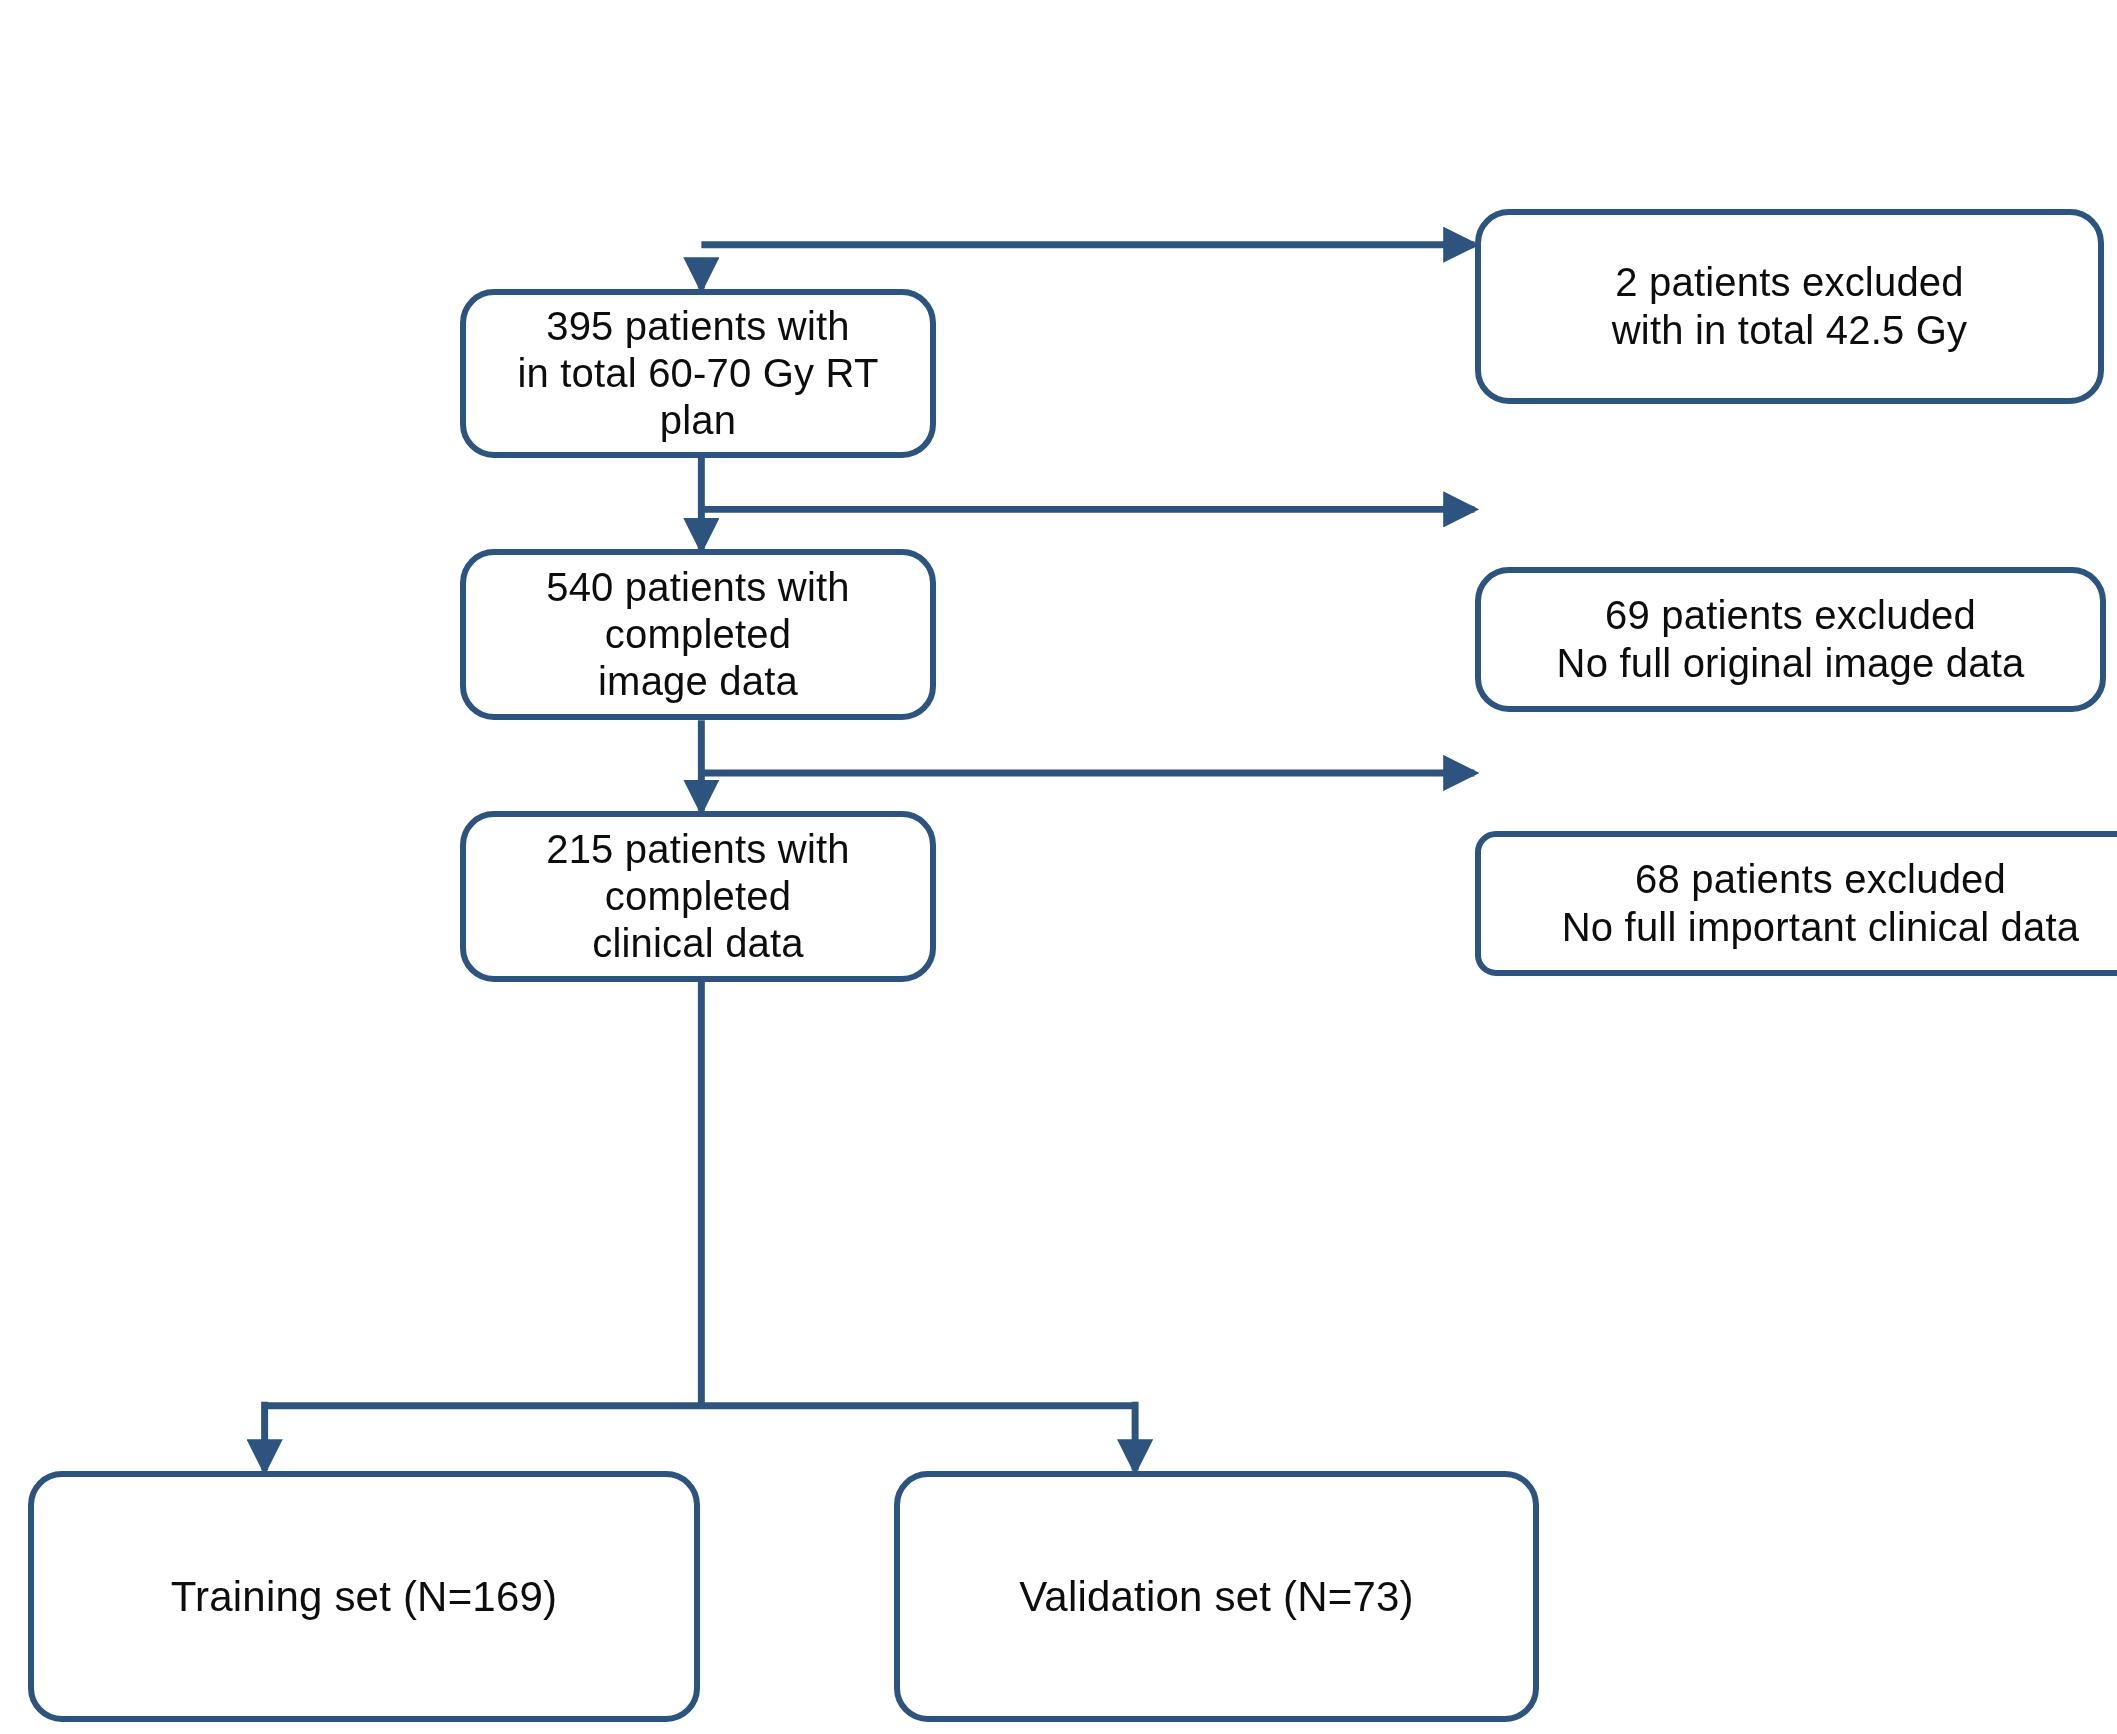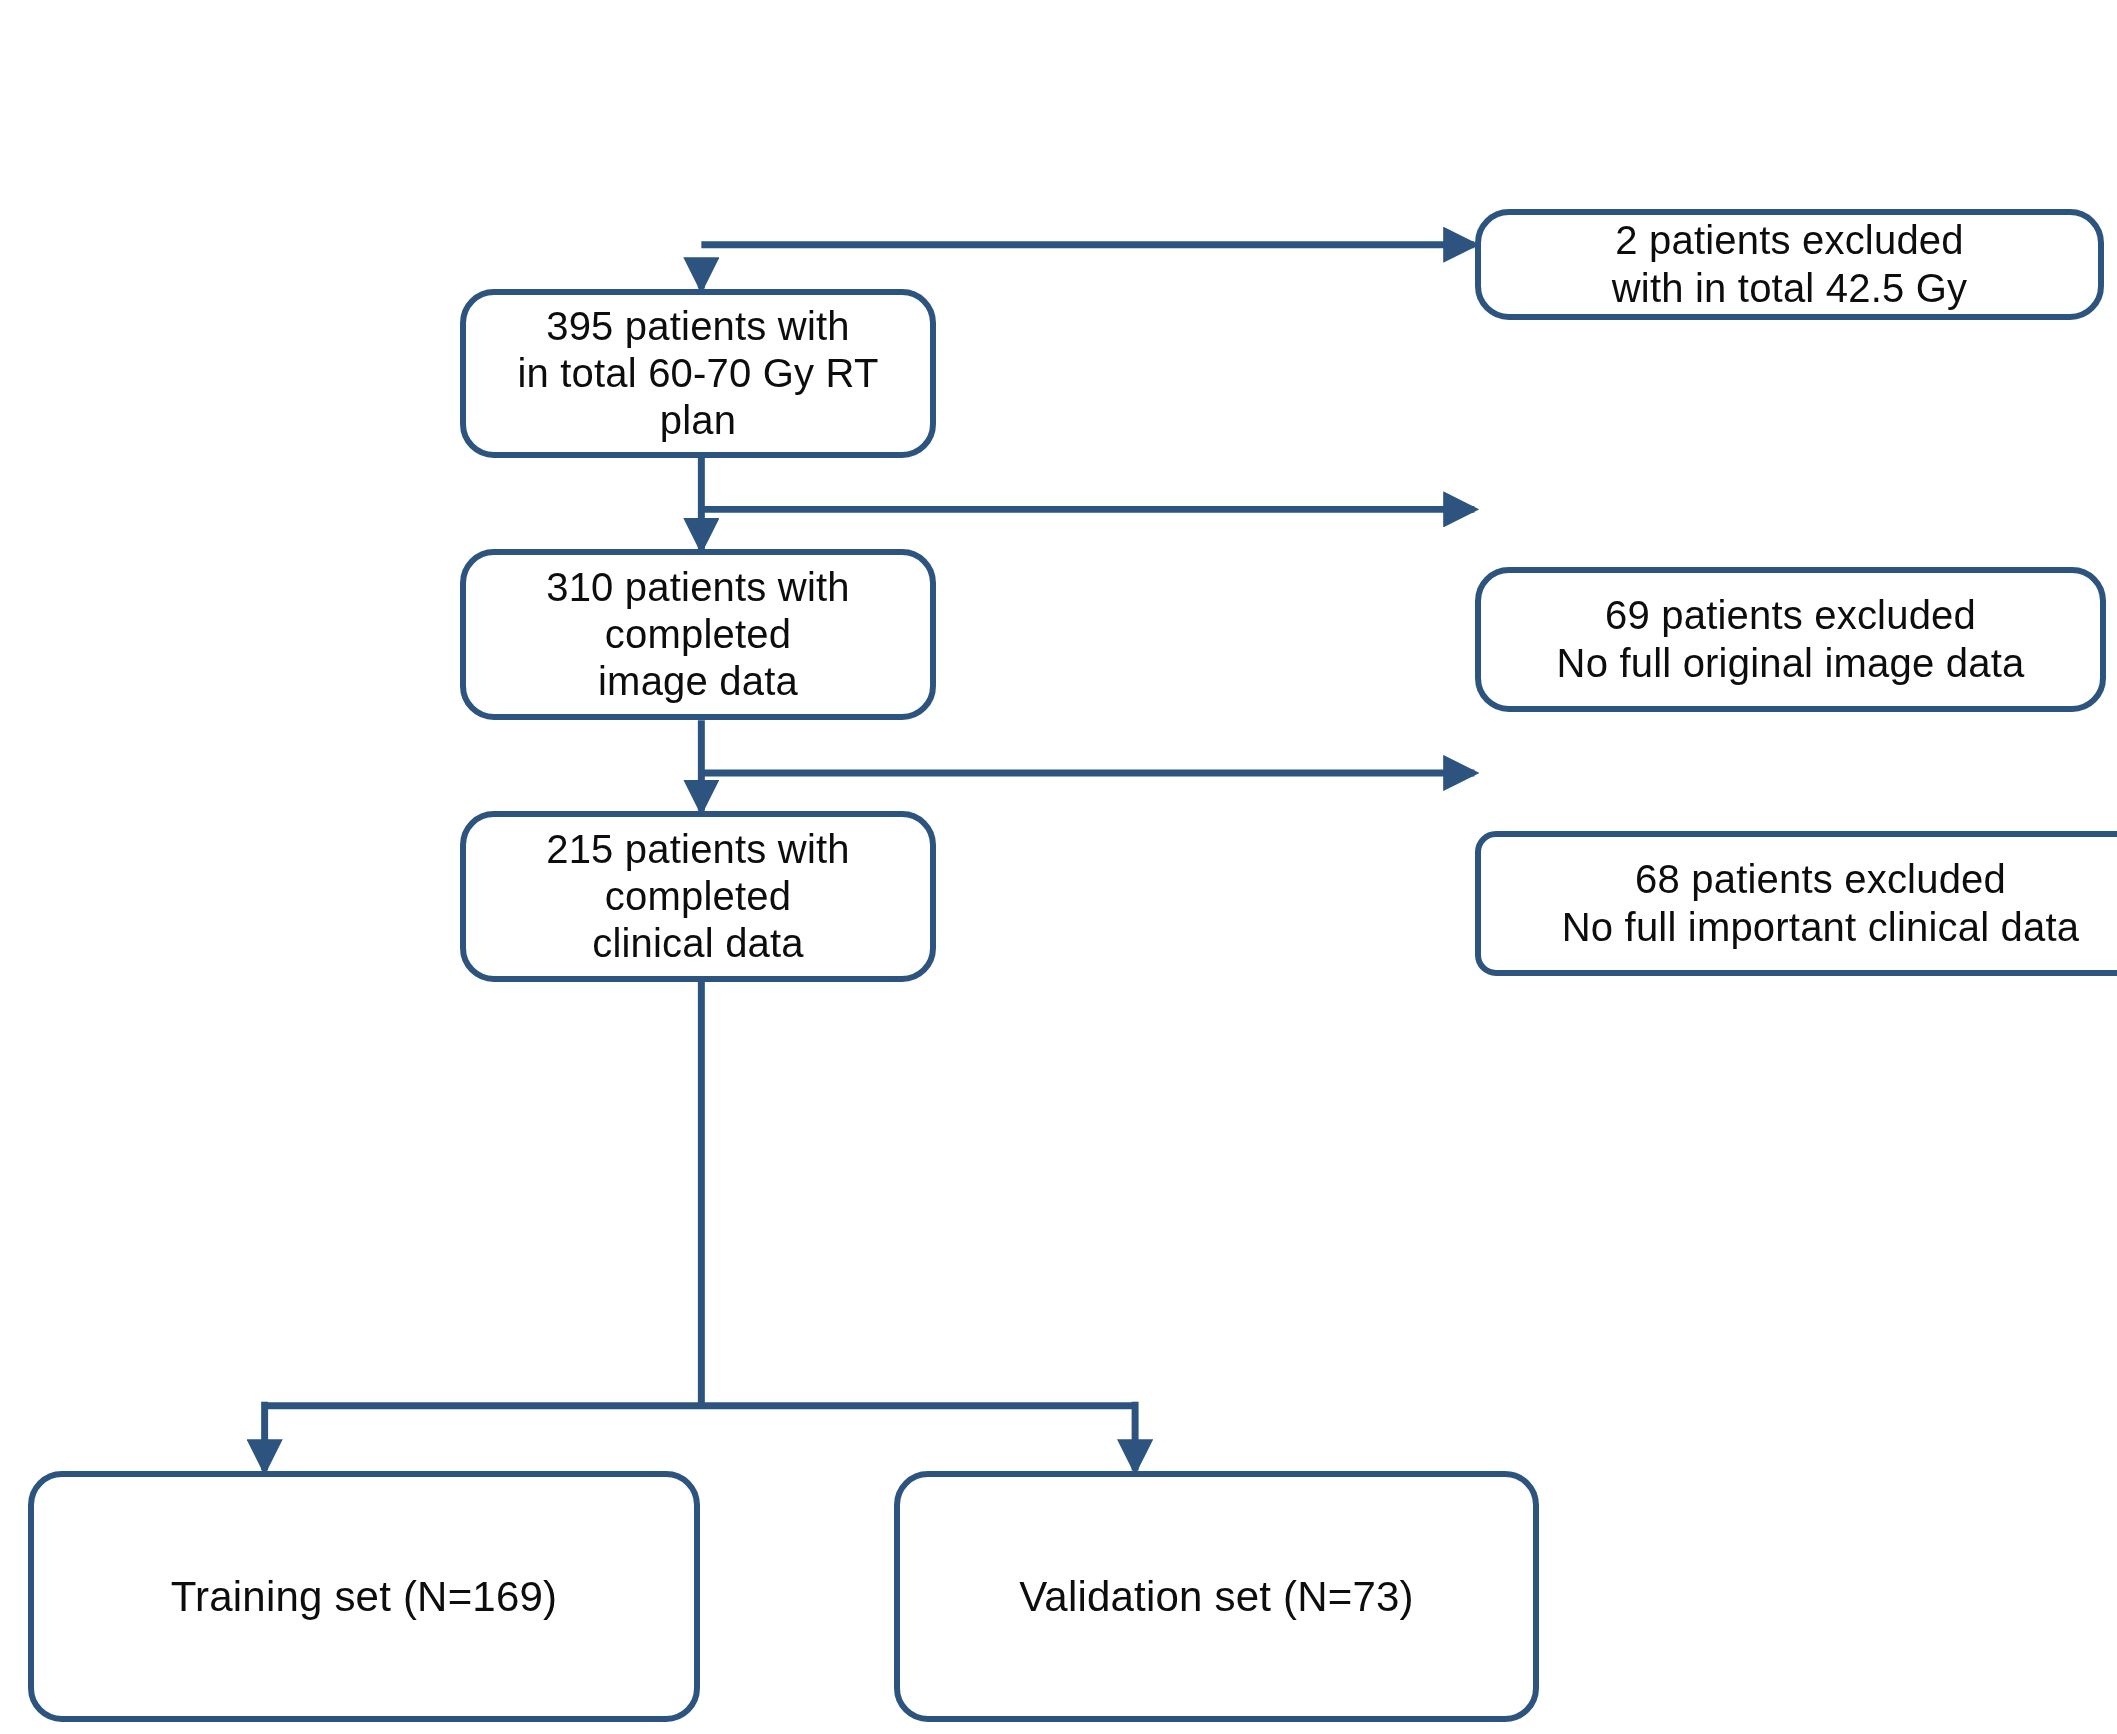--- a/index.html
+++ b/index.html
@@ -50,21 +50,21 @@
     letter-spacing: 0.2px;
     white-space: pre-line;
     color: #0d0d0d;
   }
   
   #n-cohort   { left: 458px;  top: 22px;   width: 480px;  height: 247px; }
   #n-rtplan   { left: 460px;  top: 289px;  width: 476px;  height: 169px; }
   #n-image    { left: 460px;  top: 549px;  width: 476px;  height: 171px; }
   #n-clinical { left: 460px;  top: 811px;  width: 476px;  height: 171px; }
   
-  #x-dose   { left: 1475px; top: 209px; width: 629px;  height: 111px; }
+  #x-dose   { left: 1475px; top: 209px; width: 629px;  height: 195px; }
   #x-image  { left: 1475px; top: 567px; width: 631px;  height: 145px; }
   #x-clin   { left: 1475px; top: 831px; width: 691px;  height: 145px; border-radius: 21px; }
   
   #t-train { left: 28px;   top: 1471px; width: 672px; height: 251px; }
   #t-valid { left: 894px;  top: 1471px; width: 645px; height: 251px; }
   #t-train .txt, #t-valid .txt { font-size: 42px; }
 </style>
 </head>
 <body>
 
@@ -94,21 +94,21 @@
     </g>
   </svg>
 
 
   <div class="node" id="n-rtplan">
     <span class="txt">395 patients with
 in total 60-70 Gy RT plan</span>
   </div>
 
   <div class="node" id="n-image">
-    <span class="txt">310 patients with completed
+    <span class="txt">540 patients with completed
 image data</span>
   </div>
 
   <div class="node" id="n-clinical">
     <span class="txt">215 patients with completed
 clinical data</span>
   </div>
 
   <div class="node" id="x-dose">
     <span class="txt">2 patients excluded

